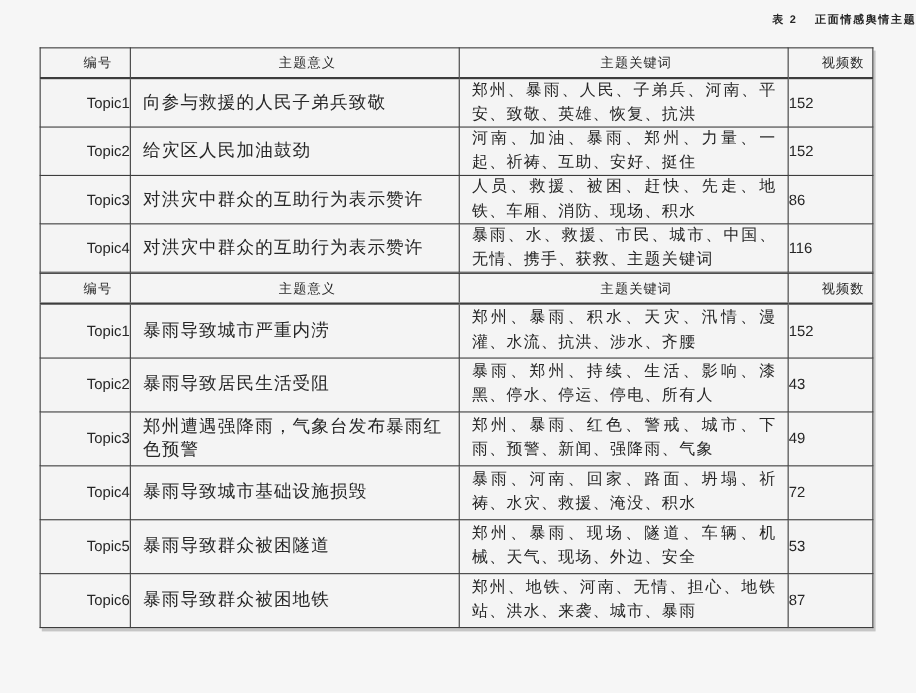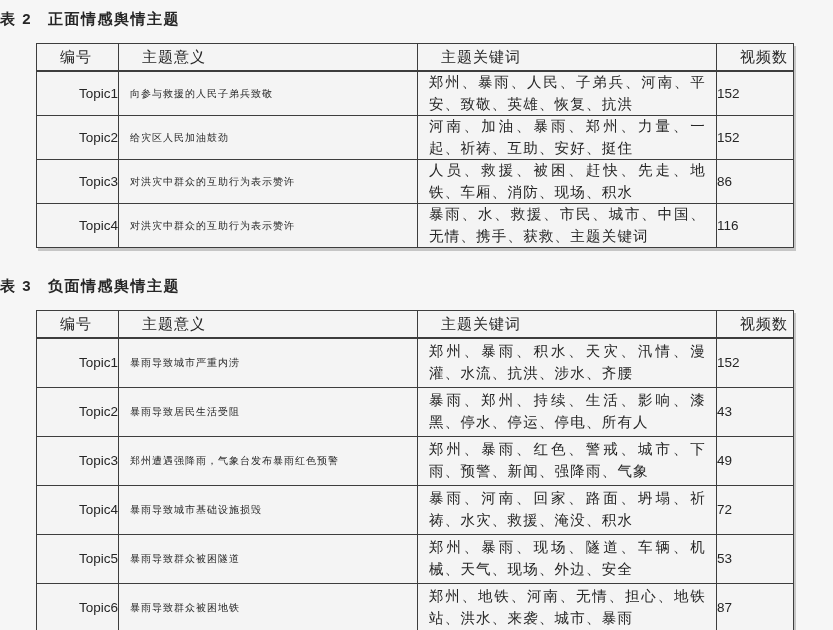--- a/index.html
+++ b/index.html
@@ -8,22 +8,22 @@
   }
   body {
     width: 833px;
     height: 630px;
     background: #f6f6f6;
     font-family: "Liberation Sans", "DejaVu Sans", sans-serif;
     color: #262626;
     overflow: hidden;
   }
   .tbl-title {
-    text-align: left;
-    font-size: 15px;
+    text-align: right;
+    font-size: 10px;
     font-weight: bold;
     letter-spacing: 1.5px;
     line-height: 21px;
   }
   .tbl-title .title-label {
     margin-right: 16px;
   }
   .sec-positive .tbl-title { margin: 8px 0 14px 0; }
   .sec-negative .tbl-title { margin: 27px 0 14px 0; }
 
@@ -36,39 +36,39 @@
     box-shadow: 2px 3px 0 rgba(140,140,140,0.45);
   }
   .data-table th, .data-table td {
     border: 1.4px solid #3d3d3d;
     padding: 0;
     overflow: hidden;
   }
   .data-table thead th {
     height: 26px;
     font-weight: normal;
-    font-size: 15px;
-    text-align: left;
+    font-size: 12px;
+    text-align: center;
     letter-spacing: 1px;
     border-bottom-width: 2px;
     padding-left: 23px;
   }
   .sec-positive tbody tr { height: 41px; }
   .sec-negative tbody tr { height: 49px; }
 
   td.c-id {
     text-align: right;
     font-size: 13.5px;
     font-family: "Liberation Sans", "DejaVu Sans", sans-serif;
   }
   td.c-meaning {
     text-align: left;
     vertical-align: middle;
     padding: 0 10px 0 11px;
-    font-size: 10px;
+    font-size: 16px;
     letter-spacing: 1px;
     line-height: 21px;
   }
   td.c-keywords {
     text-align: justify;
     text-justify: inter-character;
     vertical-align: middle;
     padding: 0 10px 0 11px;
     font-size: 14.5px;
     letter-spacing: 1.2px;
@@ -126,23 +126,20 @@
           <td class="c-id">Topic4</td>
           <td class="c-meaning">对洪灾中群众的互助行为表示赞许</td>
           <td class="c-keywords">暴雨、水、救援、市民、城市、中国、无情、携手、获救、主题关键词</td>
           <td class="c-count">116</td>
         </tr>
       </tbody>
     </table>
   </section>
 
   <section class="sec-negative">
-    <h2 class="tbl-title">
-      <span class="title-label">表 3</span><span>负面情感舆情主题</span>
-    </h2>
     <table class="data-table">
       <colgroup>
         <col style="width:82px">
           <col style="width:299px">
           <col style="width:299px">
           <col style="width:77px">
       </colgroup>
       <thead>
         <tr>
           <th>编号</th>

